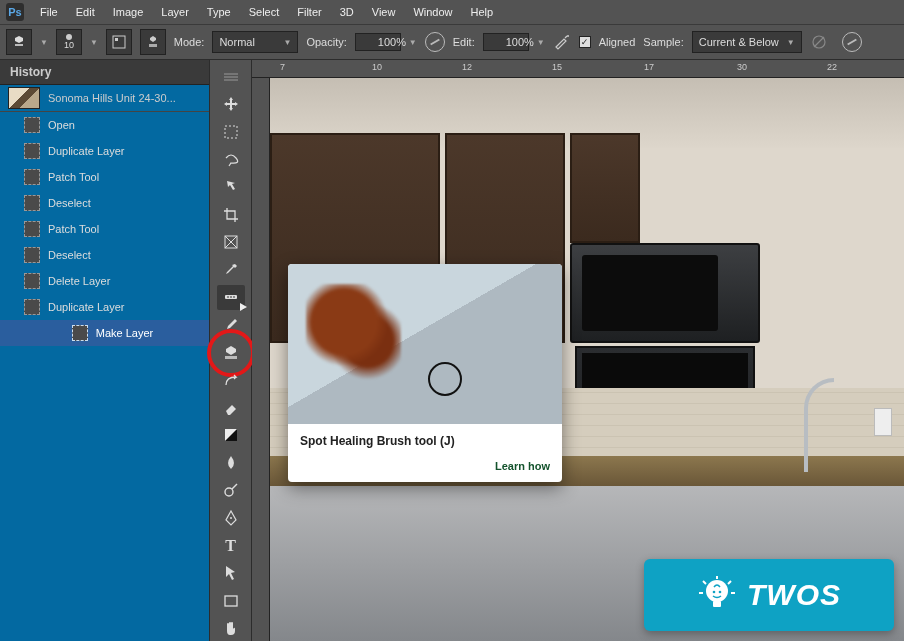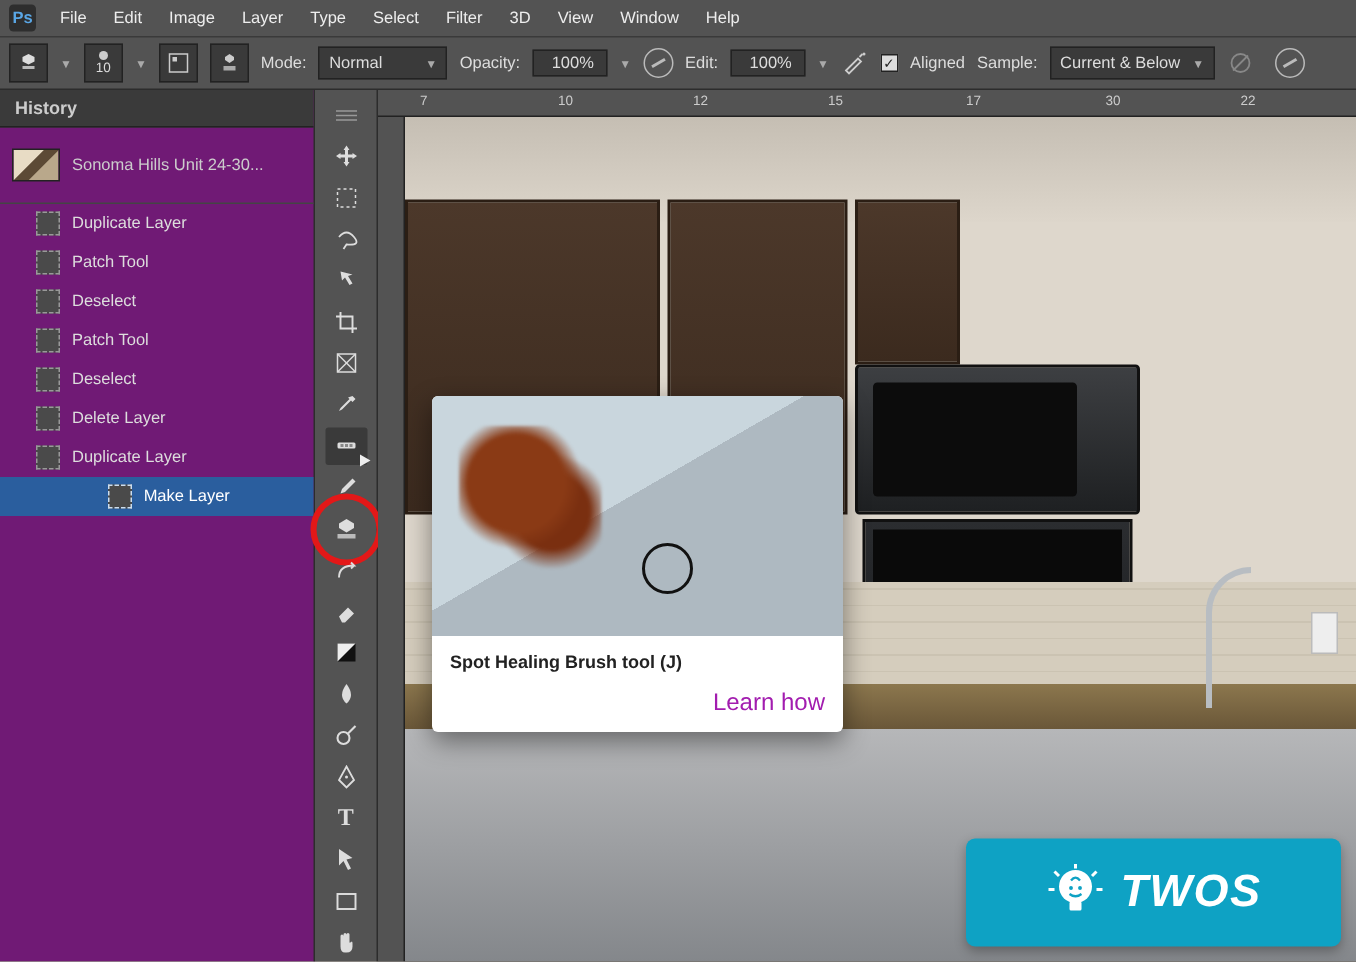--- a/index.html
+++ b/index.html
@@ -8,35 +8,35 @@
 
 .menubar { height: 24px; background: #535353; display: flex; align-items: center; padding: 0 6px; gap: 2px; }
 .menubar .logo { width: 18px; height: 18px; background: #2e2e2e; border-radius: 3px; margin-right: 6px; display:flex;align-items:center;justify-content:center;color:#5aa7e6;font-weight:bold;font-size:11px;}
 .menubar .mitem { padding: 4px 8px; color: #eee; cursor: default; }
 
 
 .optbar { height: 36px; background: #535353; border-top:1px solid #3a3a3a; border-bottom:1px solid #2c2c2c; display:flex; align-items:center; padding:0 6px; gap:8px; font-size:11px; color:#ddd;}
 .optbar .obox { width:26px;height:26px;background:#3a3a3a;border:1px solid #222;display:flex;align-items:center;justify-content:center;}
 .optbar .dropdown { height:22px;background:#3a3a3a;border:1px solid #222;padding:0 6px;display:flex;align-items:center;gap:4px;color:#ddd;}
 .optbar .chev { font-size:8px;color:#aaa;}
-.optbar .num { background:#3a3a3a;border:1px solid #222;padding:2px 12px;width:50px;text-align:center;}
+.optbar .num { background:#3a3a3a;border:1px solid #222;padding:2px 22px;width:30px;text-align:center;}
 .optbar .chk { width:12px;height:12px;background:#ddd;border:1px solid #222;display:inline-flex;align-items:center;justify-content:center;font-size:9px;color:#222;}
 .optbar .circicon{width:20px;height:20px;border:1.5px solid #bbb;border-radius:50%;position:relative;}
 .optbar .circicon::after{content:"";position:absolute;width:10px;height:2px;background:#bbb;top:8px;left:4px;transform:rotate(-30deg);}
 
 
 .doctabs { margin-left:252px; height:22px;background:#454545;border-bottom:1px solid #222;display:flex;align-items:center;}
 .doctabs .tab{padding:3px 10px;background:#535353;border-top:1px solid #222;border-right:1px solid #222;color:#eee;font-size:11px;display:flex;align-items:center;gap:6px;}
 .doctabs .tab .x{color:#aaa;font-size:12px;}
 
 
 .main { position:absolute; top:60px; left:0; right:0; bottom:0; display:flex;}
-.history { width:210px; background:#701a75; border-right:1px solid #2c2c2c;}
+.history { width:210px; background:#0369a1; border-right:1px solid #2c2c2c;}
 .history .head{background:#3a3a3a;padding:5px 10px;font-size:12px;font-weight:bold;border-bottom:1px solid #222;}
-.history .thumbrow{display:flex;align-items:center;gap:8px;padding:14px 8px;border-bottom:1px solid #444;}
+.history .thumbrow{display:flex;align-items:center;gap:8px;padding:2px 8px;border-bottom:1px solid #444;}
 .history .thumbrow .thumb{width:32px;height:22px;background:linear-gradient(135deg,#e8dcc5 40%,#5c4a35 41%,#5c4a35 60%,#b9a88b 61%);border:1px solid #222;}
 .history .hitem{display:flex;align-items:center;gap:8px;padding:5px 8px 5px 24px;color:#ddd;}
 .history .hitem.selected{background:#2a5e9e;color:#fff;justify-content:center;}
 .history .hicon{width:16px;height:16px;border:1px dashed #999;background:#4a4a4a;}
 
 
 .toolbox{width:42px;background:#535353;border-right:1px solid #2c2c2c;display:flex;flex-direction:column;align-items:center;padding-top:4px;gap:2px;position:relative;}
 .toolbox .tool{width:28px;height:26px;display:flex;align-items:center;justify-content:center;color:#ddd;border-radius:2px;position:relative;}
 .toolbox .tool.sel{background:#3a3a3a;}
 .redcircle{position:absolute;width:48px;height:48px;border:4px solid #e31818;border-radius:50%;pointer-events:none;}
@@ -65,21 +65,21 @@
 .kitchen .outlet{position:absolute;top:330px;right:12px;width:18px;height:28px;background:#eee;border:1px solid #bbb;}
 
 
 .tooltip{position:absolute;left:18px;top:186px;width:274px;background:#fff;color:#222;border-radius:4px;box-shadow:0 6px 18px rgba(0,0,0,.45);overflow:hidden;z-index:5;}
 .tooltip .previmg{height:160px;background:linear-gradient(150deg,#c9d6dd 0 45%,#aeb9c1 45% 100%);position:relative;}
 .tooltip .previmg .stain{position:absolute;top:20px;left:18px;width:95px;height:95px;background:radial-gradient(circle at 40% 40%,#8a3a15 0 40%,#8a3a1500 55%),radial-gradient(circle at 65% 60%,#7a2f10 0 30%,#7a2f1000 46%);filter:blur(1px);} 
 .tooltip .previmg .ring{position:absolute;top:98px;left:140px;width:34px;height:34px;border:2px solid #111;border-radius:50%;}
 .tooltip .body{padding:10px 12px 8px;}
 .tooltip .body .ttl{font-weight:bold;font-size:12px;margin-bottom:4px;}
 .tooltip .body .desc{font-size:11px;color:#444;}
-.tooltip .learn{text-align:right;padding:0 12px 10px;color:#a21caf;font-weight:normal;font-size:16px;cursor:pointer;}
+.tooltip .learn{text-align:right;padding:0 12px 10px;color:#14532d;font-weight:bold;font-size:11px;cursor:pointer;}
 
 
 .twos{position:absolute;right:10px;bottom:10px;width:250px;height:72px;background:#0ea2c4;border-radius:6px;display:flex;align-items:center;justify-content:center;gap:10px;box-shadow:0 3px 8px rgba(0,0,0,.3);z-index:6;}
 .twos .bulb{width:40px;height:40px;}
 .twos .txt{color:#fff;font-size:30px;font-weight:800;font-style:italic;letter-spacing:1px;}
 
 svg{display:block;}
 </style>
 </head>
 <body>
@@ -166,20 +166,24 @@
 </div>
 
 <div class="main">
 
   <div class="history">
     <div class="head">History</div>
     <div class="thumbrow">
       <div class="thumb"></div>
       <span>Sonoma Hills Unit 24-30...</span>
     </div>
+    <div class="hitem">
+        <div class="hicon"></div>
+        <span>Open</span>
+      </div>
     <div class="hitem">
         <div class="hicon"></div>
         <span>Duplicate Layer</span>
       </div>
     <div class="hitem">
         <div class="hicon"></div>
         <span>Patch Tool</span>
       </div>
     <div class="hitem">
         <div class="hicon"></div>

